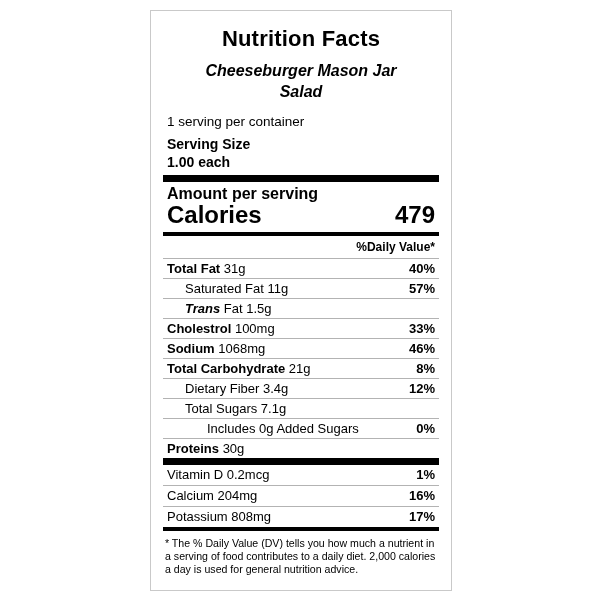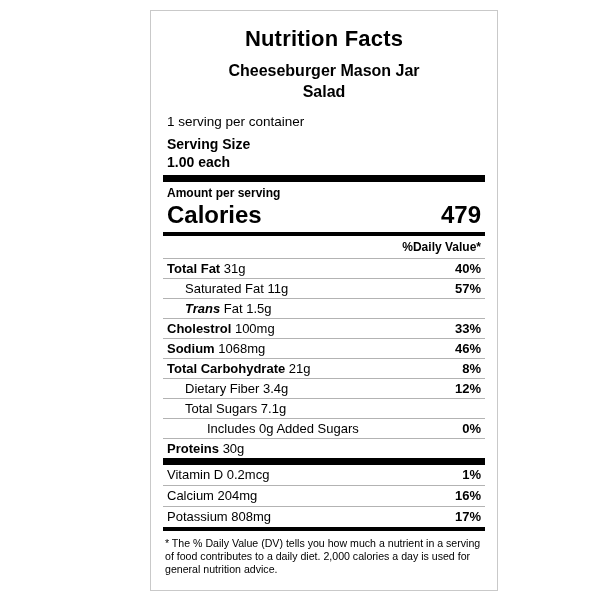--- a/index.html
+++ b/index.html
@@ -9,21 +9,21 @@
     width: 600px;
     height: 600px;
     font-family: "Liberation Sans", sans-serif;
     color: #000;
     position: relative;
   }
   .nf-label {
     position: absolute;
     left: 150px;
     top: 10px;
-    width: 348px;
+    width: 302px;
     height: 581px;
     box-sizing: border-box;
     border: 1px solid #c9c9c9;
     background: #fff;
     padding: 12px 12px 0 12px;
     overflow: hidden;
   }
   .nf-title {
     text-align: center;
     font-weight: bold;
@@ -32,20 +32,21 @@
     margin-top: 3px;
     letter-spacing: 0.2px;
   }
   .nf-product {
     text-align: center;
     font-weight: bold;
     font-size: 16px;
     line-height: 21px;
     max-width: 235px;
     margin: 8px auto 0 auto;
+    font-style: italic;
   }
   .nf-servings {
     font-size: 13.5px;
     line-height: 17px;
     margin-top: 11px;
     padding: 0 4px;
   }
   .nf-serving-size-row {
     display: flex;
     justify-content: space-between;
@@ -53,21 +54,21 @@
     font-size: 14px;
     line-height: 18px;
     margin-top: 5px;
     padding: 0 4px 4px 4px;
     flex-direction: column;
   }
   .bar-thick { height: 7px; background: #000; }
   .bar-med   { height: 4px; background: #000; }
   .nf-aps {
     font-weight: bold;
-    font-size: 12px;
+    font-size: 16px;
     line-height: 15px;
     margin-top: 4px;
     padding: 0 4px;
   }
   .nf-cal-row {
     display: flex;
     justify-content: space-between;
     align-items: baseline;
     font-weight: bold;
     font-size: 24px;

